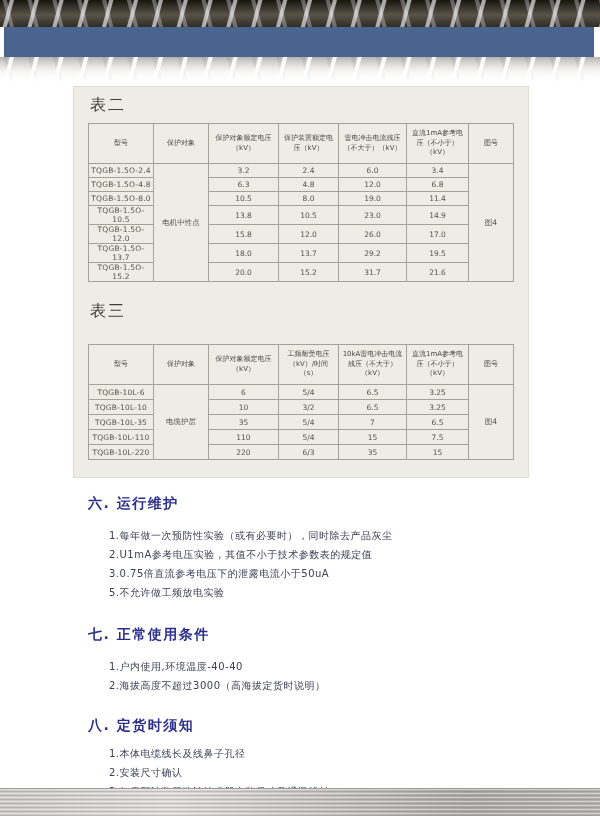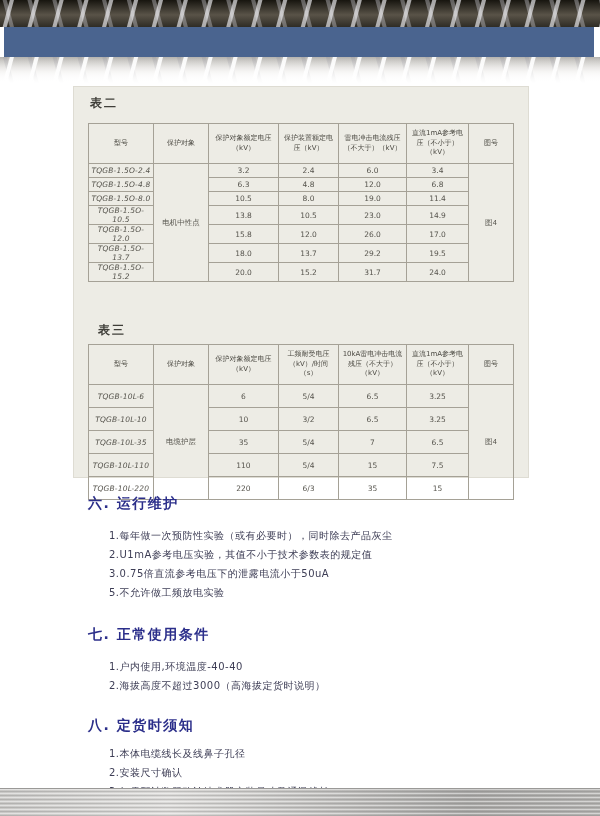--- a/index.html
+++ b/index.html
@@ -16,33 +16,33 @@
   .plate-fade{position:absolute;top:57px;left:0;right:0;height:26px;
     background:
       linear-gradient(180deg, rgba(255,255,255,0) 0%, rgba(255,255,255,.85) 80%, #ffffff 100%),
       repeating-linear-gradient(105deg, rgba(255,255,255,0) 0 9px, rgba(255,255,255,.9) 10px 13px, rgba(255,255,255,0) 14px 24px),
       repeating-linear-gradient(75deg, rgba(140,140,148,0) 0 9px, rgba(150,150,158,.35) 10px 13px, rgba(140,140,148,0) 14px 24px),
       linear-gradient(180deg,#b5b3af 0%,#eceae7 60%,#ffffff 100%);}
 
   
   .panel{position:absolute;left:73px;top:86px;width:456px;height:392px;
          background:#edece5;border:1px solid #dedcd3;box-sizing:border-box;}
-  .tbl-label{position:absolute;left:16px;font-size:12px;font-weight:bold;
+  .tbl-label{position:absolute;left:16px;font-size:16px;font-weight:normal;
              color:#3f3e39;letter-spacing:2px;}
-  .lbl-t2{top:8px;} .lbl-t3{top:235px;margin-left:8px;}
+  .lbl-t2{top:8px;} .lbl-t3{top:214px;}
 
   table.data{position:absolute;left:14px;border-collapse:collapse;table-layout:fixed;width:425px;}
   .tb2{top:36px;} .tb3{top:257px;}
   table.data th, table.data td{border:1px solid #a5a196;box-sizing:border-box;
       text-align:center;vertical-align:middle;font-weight:normal;overflow:hidden;}
   table.data th{height:40px;font-size:7px;line-height:1.35;color:#4c4a43;padding:1px 2px;}
-  .tb2 td{height:14px;} .tb3 td{height:23px;}
+  .tb2 td{height:14px;} .tb3 td{height:15px;}
   table.data td{font-size:7.5px;color:#56544d;padding:0 2px;}
-  td.model{font-size:6.8px;color:#6e6c64;text-align:left;padding-left:3px;letter-spacing:.2px;font-style:italic;}
-  td.span-cell{font-size:7.5px;color:#56544d;font-family:Liberation Mono, monospace;}
+  td.model{font-size:6.8px;color:#6e6c64;text-align:left;padding-left:3px;letter-spacing:.2px;}
+  td.span-cell{font-size:7.5px;color:#56544d;}
 
   
   .sections{position:absolute;left:88px;top:495px;width:440px;}
   .section h3{margin:0;font-size:14px;font-weight:bold;color:#2b2e8a;letter-spacing:1.5px;}
   .section ul{list-style:none;margin:13px 0 24px 21px;padding:0;}
   .section li{font-size:10px;line-height:19px;color:#3d3d55;letter-spacing:.5px;}
   .sec-7 ul{margin-bottom:22px;} .sec-8 ul{margin-top:9px;}
 
   
   .brushed{position:absolute;left:0;right:0;bottom:0;height:27px;border-top:1px solid #9a9997;
@@ -127,21 +127,21 @@
           <td>18.0</td>
           <td>13.7</td>
           <td>29.2</td>
           <td>19.5</td>
         </tr>
         <tr>
           <td class="model">TQGB-1.5O-15.2</td>
           <td>20.0</td>
           <td>15.2</td>
           <td>31.7</td>
-          <td>24.0</td>
+          <td>21.6</td>
         </tr>
       </tbody>
     </table>
 
     <div class="tbl-label lbl-t3">表三</div>
 
     <table class="data tb3">
       <colgroup>
         <col style="width:65px">
           <col style="width:55px">

